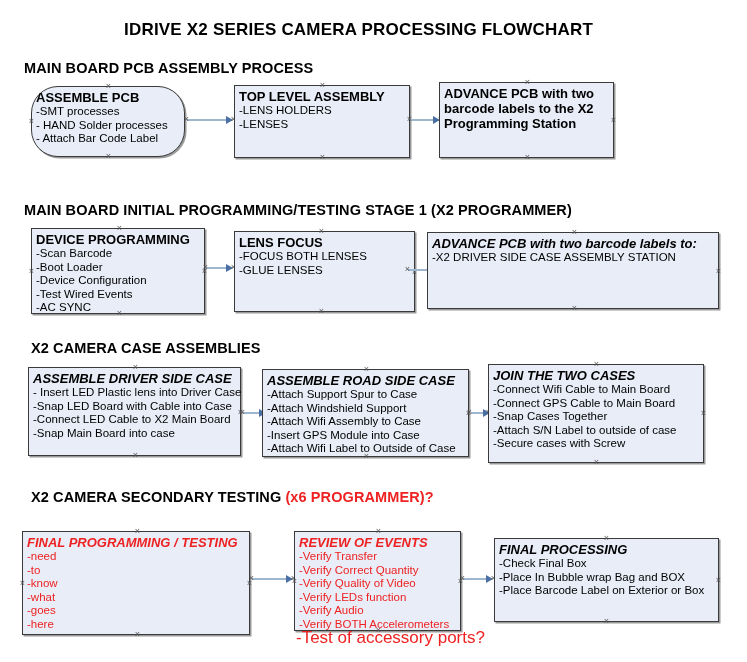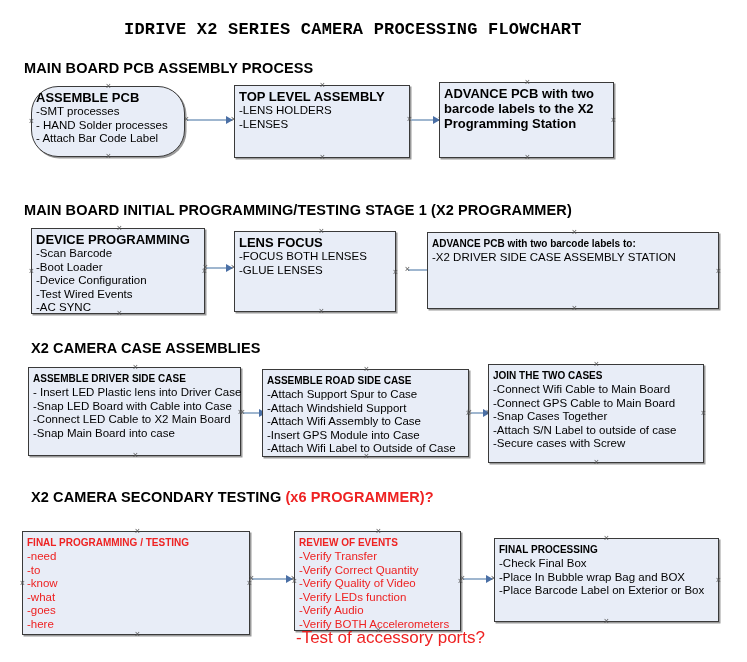--- a/index.html
+++ b/index.html
@@ -51,21 +51,22 @@
     overflow: visible;
   }
   .box-title {
     font-size: 13px;
     font-weight: bold;
     line-height: 15px;
     white-space: nowrap;
     margin-bottom: 0px;
   }
   .box-title.small {
-    font-size: 10px;
+    font-size: 13px;
+    font-style: italic;
   }
   .box-line {
     font-size: 11.5px;
     line-height: 13.6px;
     white-space: nowrap;
   }
   .red .box-title, .red .box-line { color: #ee2222; }
 
   
   .box-title.multiline { white-space: normal; }
@@ -106,21 +107,21 @@
     line-height: 13.6px;
     white-space: nowrap;
     color: #ee2222;
   }
 </style>
 </head>
 <body>
 
 <div id="canvas">
 
-  <div class="abs doc-title" style="left:124px; top:20px;font-family:Liberation Mono, monospace;">IDRIVE X2  SERIES CAMERA PROCESSING FLOWCHART</div>
+  <div class="abs doc-title" style="left:124px; top:20px;">IDRIVE X2  SERIES CAMERA PROCESSING FLOWCHART</div>
 
   <div class="abs section-title" style="left:24px; top:60px;">MAIN BOARD PCB ASSEMBLY PROCESS</div>
 
   <div class="pbox" style="left:31px; top:86px; width:154px; height:71px;border-radius:27px;">
     <div class="box-title">ASSEMBLE PCB</div>
     <div class="box-line">-SMT processes</div>
     <div class="box-line">- HAND Solder processes</div>
     <div class="box-line">- Attach Bar Code Label</div>
     <span class="handle" style="left:73px; top:-4px;"></span>
     <span class="handle" style="left:73px; bottom:-4px;"></span>
@@ -162,21 +163,21 @@
     <span class="handle" style="left:84px; top:-4px;"></span>
     <span class="handle" style="left:84px; bottom:-4px;"></span>
     <span class="handle" style="left:-4px; top:39px;"></span>
     <span class="handle" style="right:-4px; top:39px;"></span>
   </div>
 
   <div class="conn" style="left:206px; top:267px; width:26px;"></div>
   <span class="handle abs" style="left:202px; top:264px;"></span>
   <span class="handle abs" style="left:230px; top:264px;"></span>
 
-  <div class="pbox" style="left:234px; top:231px; width:162px; height:81px;">
+  <div class="pbox" style="left:234px; top:231px; width:181px; height:81px;">
     <div class="box-title">LENS FOCUS</div>
     <div class="box-line">-FOCUS BOTH LENSES</div>
     <div class="box-line">-GLUE LENSES</div>
     <span class="handle" style="left:83px; top:-4px;"></span>
     <span class="handle" style="left:83px; bottom:-4px;"></span>
     <span class="handle" style="right:-4px; top:37px;"></span>
   </div>
 
   <div class="conn" style="left:408px; top:269px; width:28px;"></div>
   <span class="handle abs" style="left:404px; top:266px;"></span>

